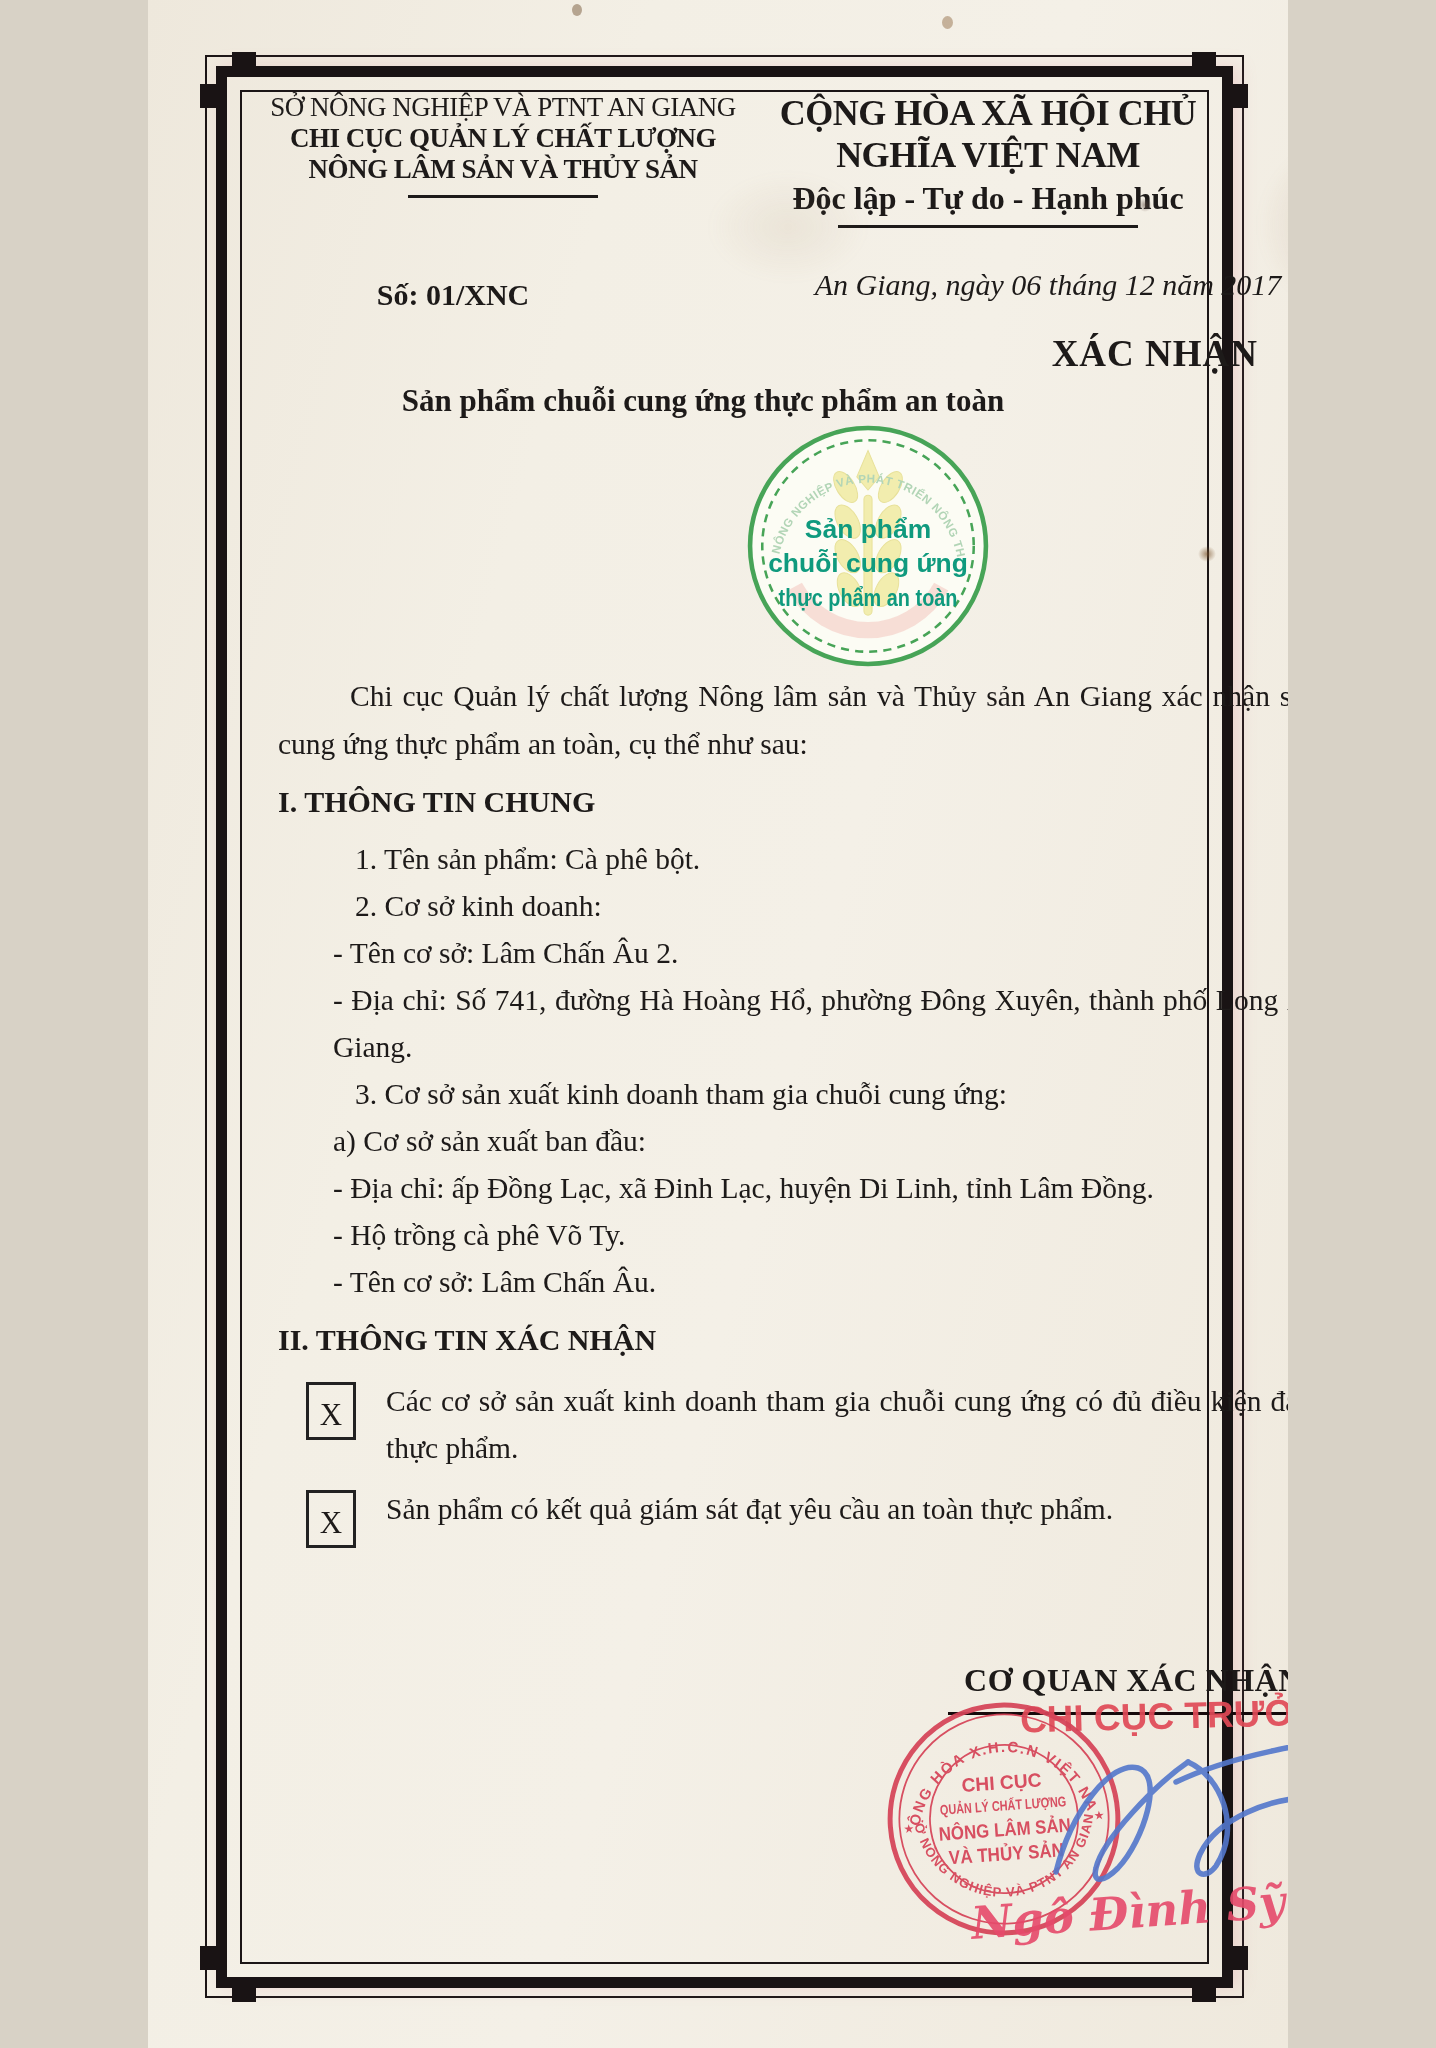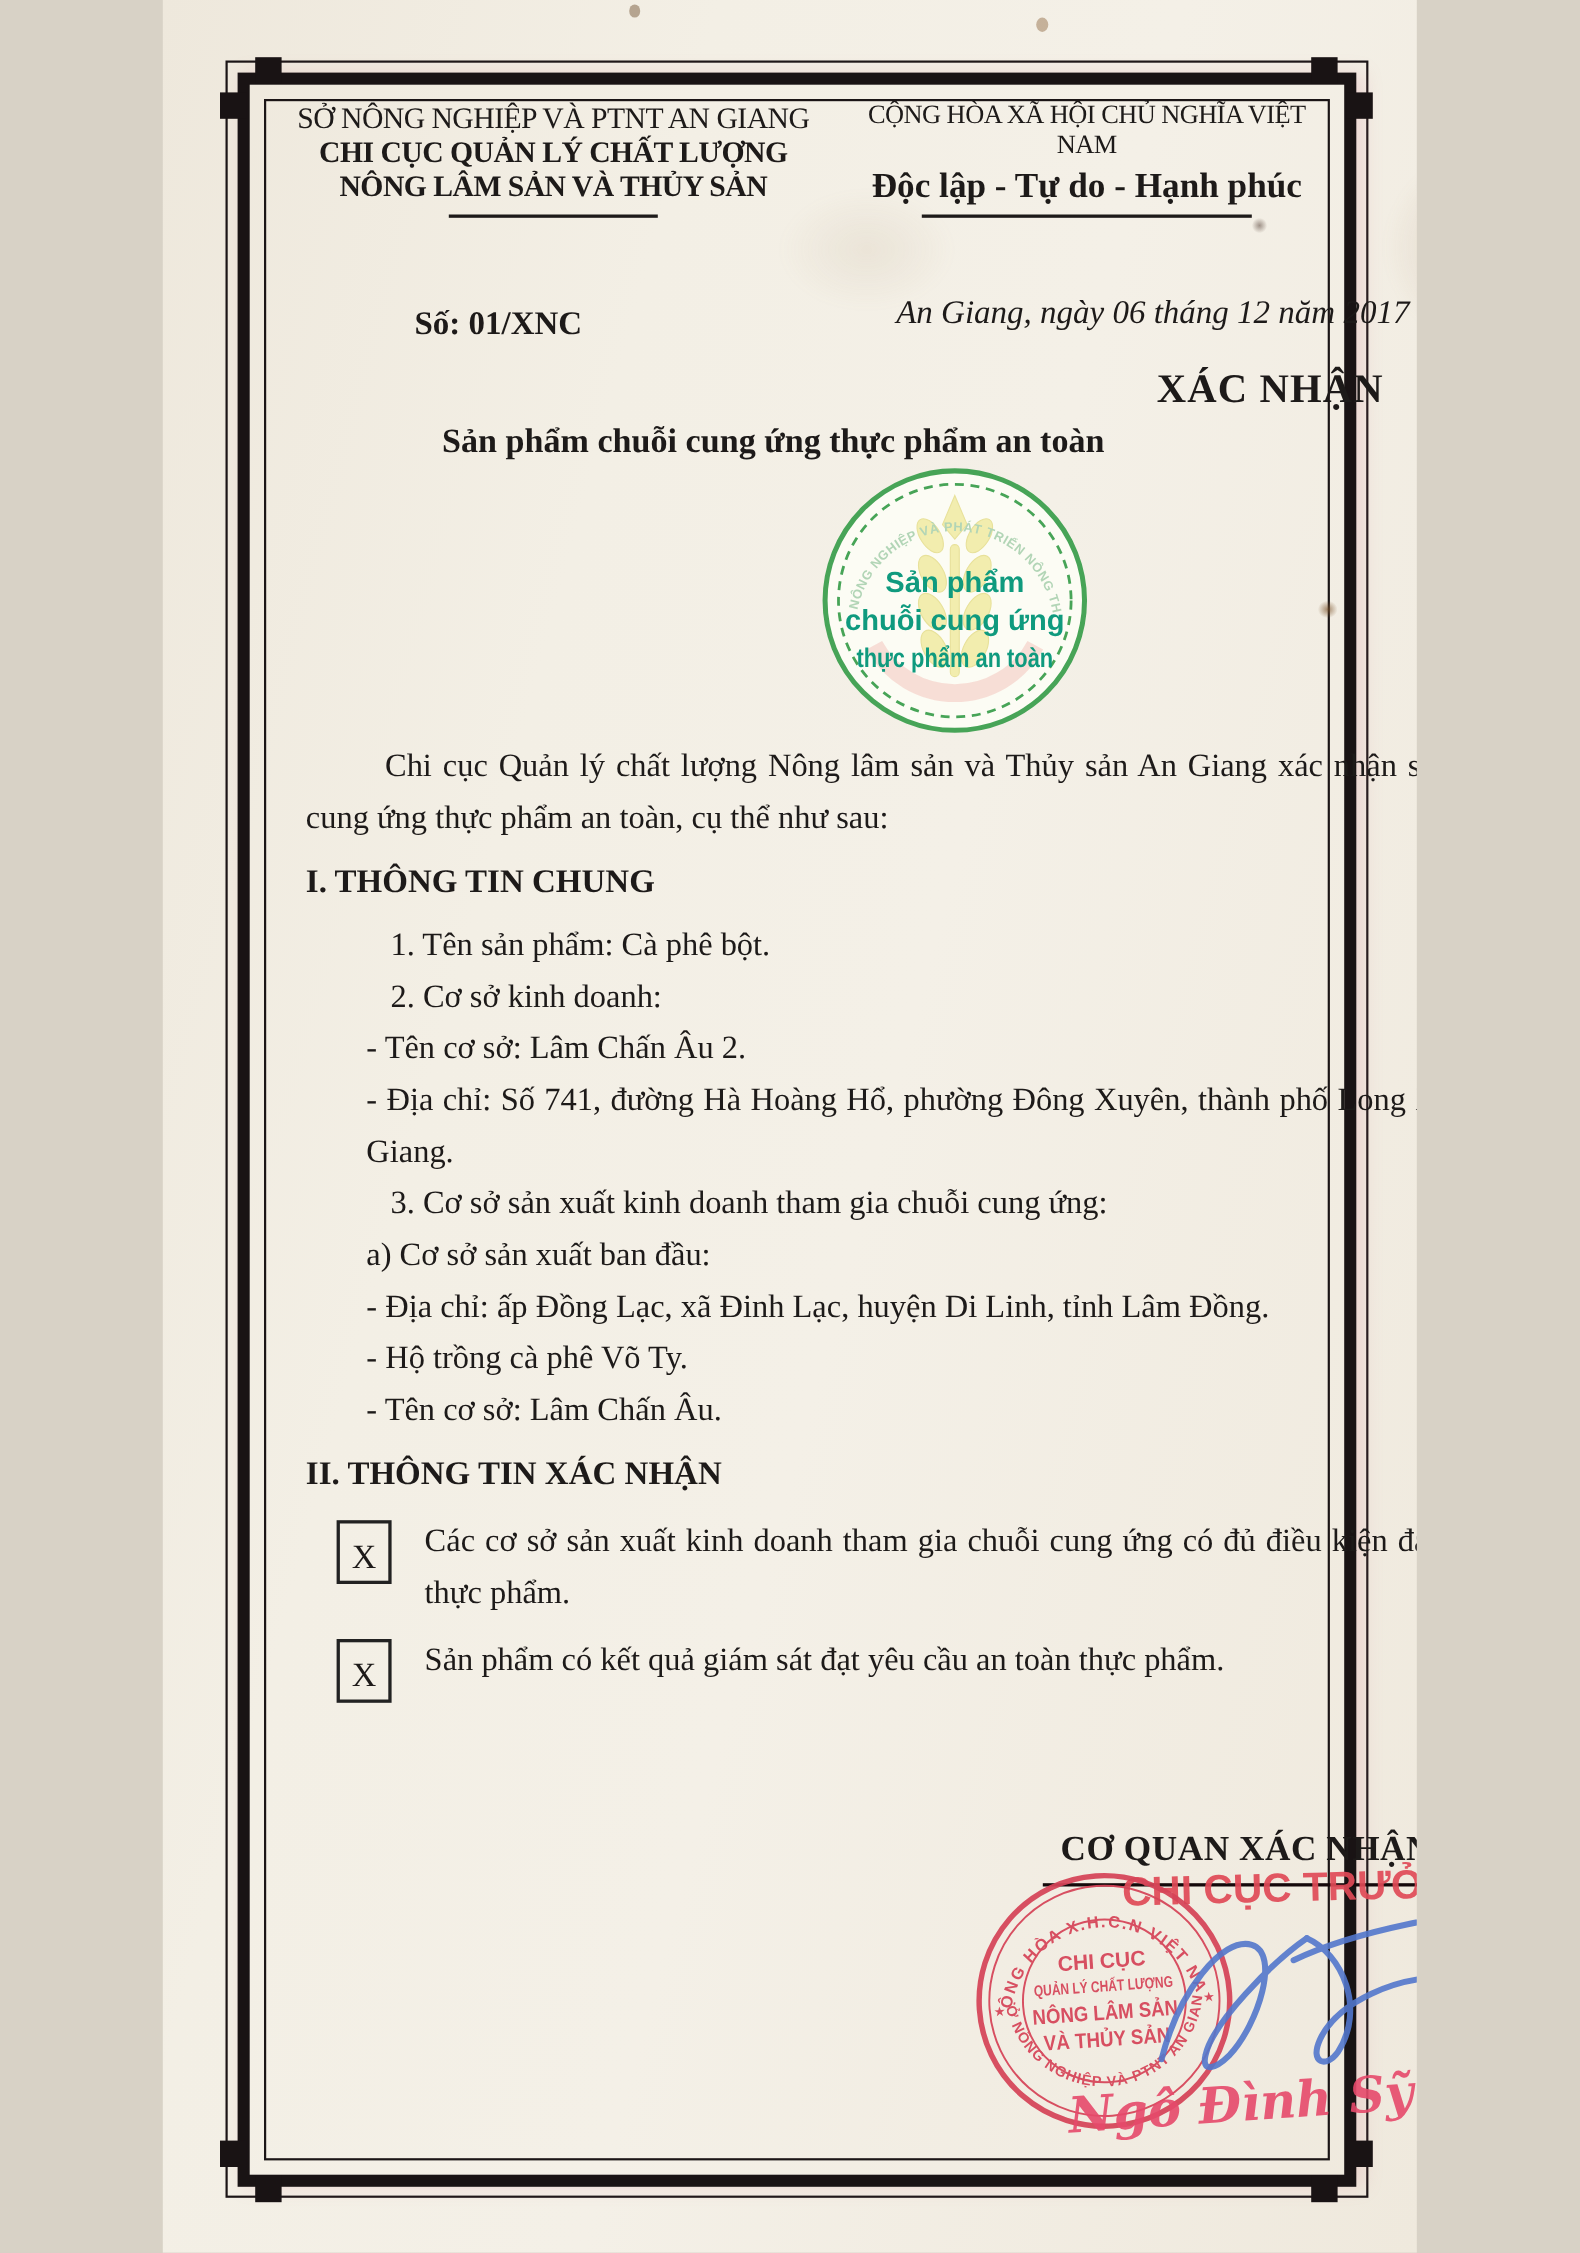--- a/index.html
+++ b/index.html
@@ -18,21 +18,21 @@
   .corner.tr{right:40px;top:84px}.corner.tr2{right:72px;top:52px}
   .corner.bl{left:52px;bottom:78px}.corner.bl2{left:84px;bottom:46px}
   .corner.br{right:40px;bottom:78px}.corner.br2{right:72px;bottom:46px}
   
   .hdr{position:absolute;top:92px;left:95px;right:75px;display:flex;}
   .hdr-left{width:520px;text-align:center;}
   .hdr-left .l1{font-size:27px;letter-spacing:-.5px;}
   .hdr-left .l2,.hdr-left .l3{font-size:27px;font-weight:bold;letter-spacing:-.5px;}
   .hdr-left .rule{width:190px;height:3px;background:#1d1a19;margin:10px auto 0;}
   .hdr-right{flex:1;text-align:center;}
-  .hdr-right .l1{font-size:24px;font-weight:normal;letter-spacing:-.5px;}
+  .hdr-right .l1{font-size:36px;font-weight:bold;letter-spacing:-.5px;}
   .hdr-right .l2{font-size:32px;font-weight:bold;margin-top:4px;}
   .hdr-right .rule{width:300px;height:3px;background:#1d1a19;margin:8px auto 0;}
   .doc-no{position:absolute;top:278px;left:150px;width:310px;text-align:center;font-size:30px;font-weight:bold;}
   .date-line{position:absolute;top:268px;left:620px;width:560px;text-align:center;font-size:30px;font-style:italic;}
   
   .title{position:absolute;top:332px;left:0;right:30px;text-align:right;font-size:37px;font-weight:bold;letter-spacing:1px;}
   .subtitle{position:absolute;top:383px;left:0;right:30px;text-align:center;font-size:31px;font-weight:bold;}
   
   .logo{position:absolute;left:598px;top:424px;width:244px;height:244px;}
   

